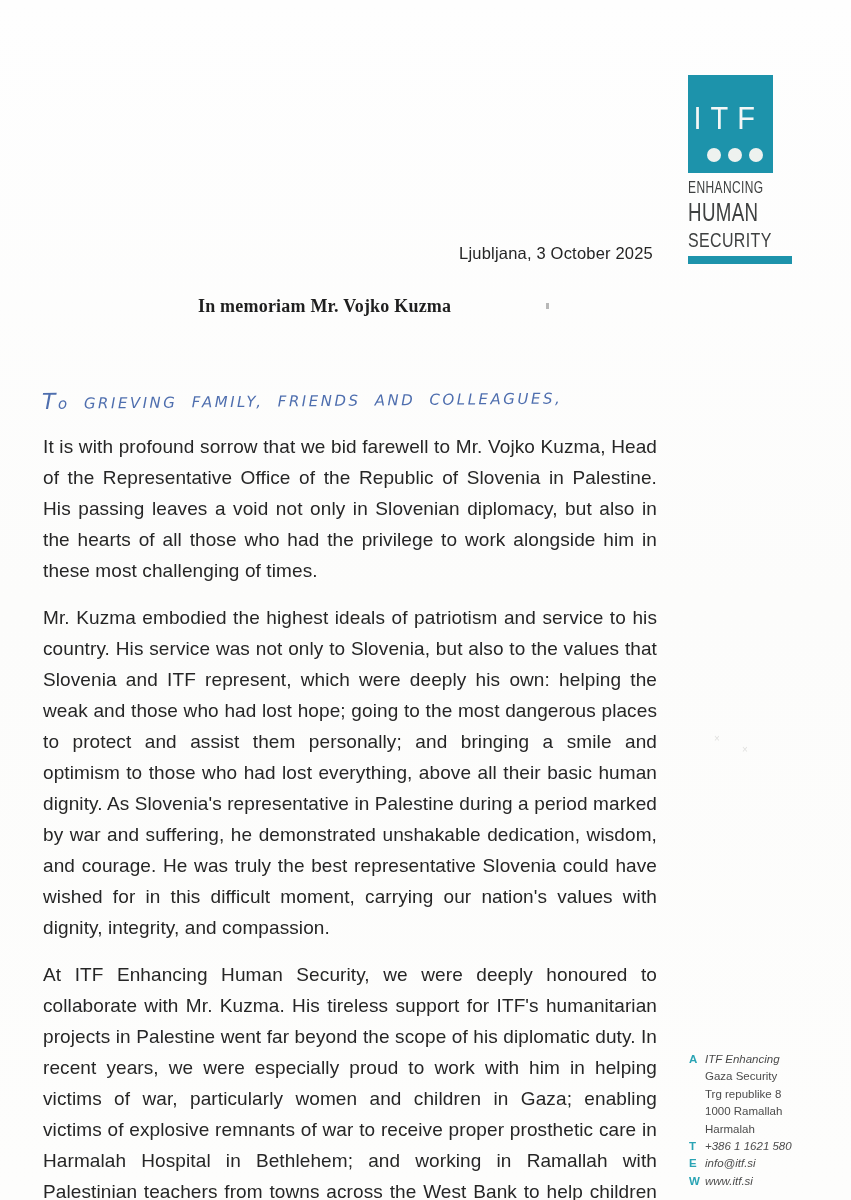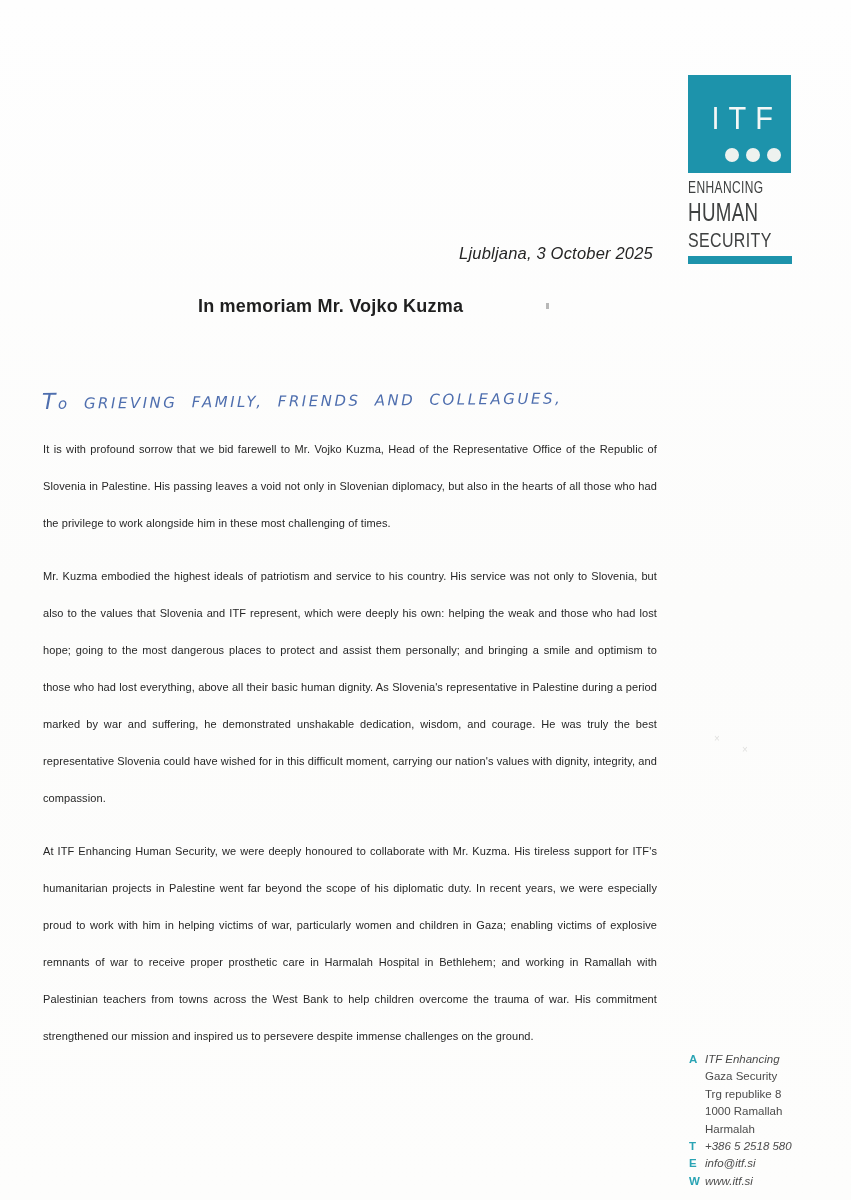--- a/index.html
+++ b/index.html
@@ -17,21 +17,21 @@
   }
 
   
   .logo-block {
     position: absolute;
     left: 688px;
     top: 75px;
     width: 105px;
   }
   .logo-square {
-    width: 103px;
+    width: 85px;
     height: 98px;
     background: #1d93ab;
     position: relative;
   }
   .logo-acronym {
     position: absolute;
     top: 30px;
     right: 9px;
     color: #f4f7f6;
     font-size: 29px;
@@ -68,33 +68,33 @@
     width: 104px;
     height: 8px;
     background: #1d93ab;
   }
 
   
   .dateline {
     position: absolute;
     top: 244px;
     right: 198px;
-    font-style: italic;
     font-size: 16.5px;
     color: #252525;
     letter-spacing: 0.2px;
   }
   .doc-title {
     position: absolute;
     left: 198px;
     top: 296px;
     font-size: 18px;
     font-weight: 700;
     color: #1f1f1f;
     letter-spacing: 0.2px;
+    font-family: Liberation Serif, serif;
   }
   .title-artifact {
     position: absolute;
     left: 546px;
     top: 303px;
     width: 3px;
     height: 6px;
     background: #9a9a9a;
     opacity: 0.7;
   }
@@ -119,22 +119,22 @@
   }
 
   
   .body-text {
     position: absolute;
     left: 43px;
     top: 431px;
     width: 614px;
   }
   .body-text p {
-    font-size: 11px;
-    line-height: 37px;
+    font-size: 19px;
+    line-height: 31px;
     color: #262626;
     text-align: justify;
     margin-bottom: 16px;
     letter-spacing: 0.1px;
   }
 
   
   .contact {
     position: absolute;
     left: 689px;
@@ -202,21 +202,21 @@
     <div class="row">
       <span class="label">A</span>
       <span class="value">ITF Enhancing</span>
     </div>
     <div class="addr-line">Gaza Security</div>
     <div class="addr-line">Trg republike 8</div>
     <div class="addr-line">1000 Ramallah</div>
     <div class="addr-line">Harmalah</div>
     <div class="row">
       <span class="label">T</span>
-      <span class="value">+386 5 2518 580</span>
+      <span class="value">+386 1 1621 580</span>
     </div>
     <div class="row">
       <span class="label">E</span>
       <span class="value">info@itf.si</span>
     </div>
     <div class="row">
       <span class="label">W</span>
       <span class="value">www.itf.si</span>
     </div>
   </aside>

